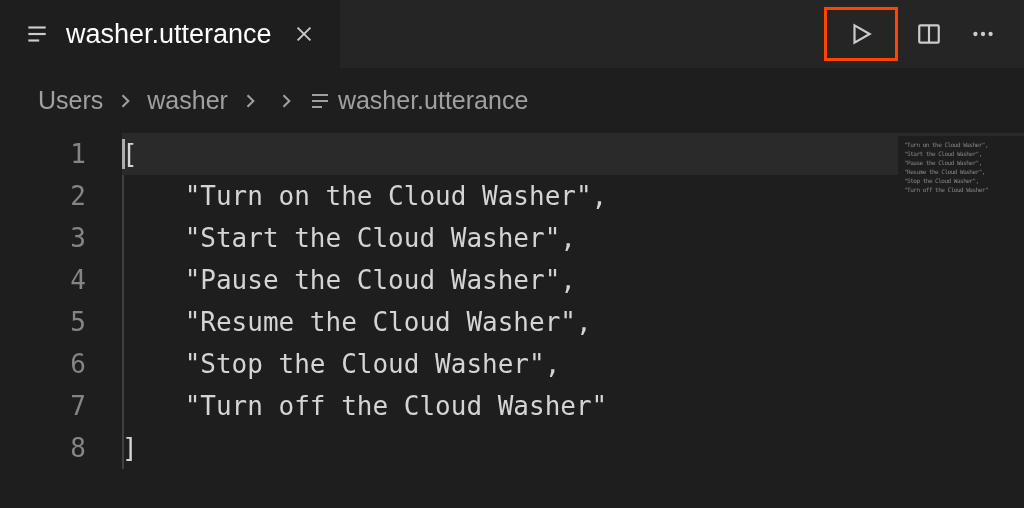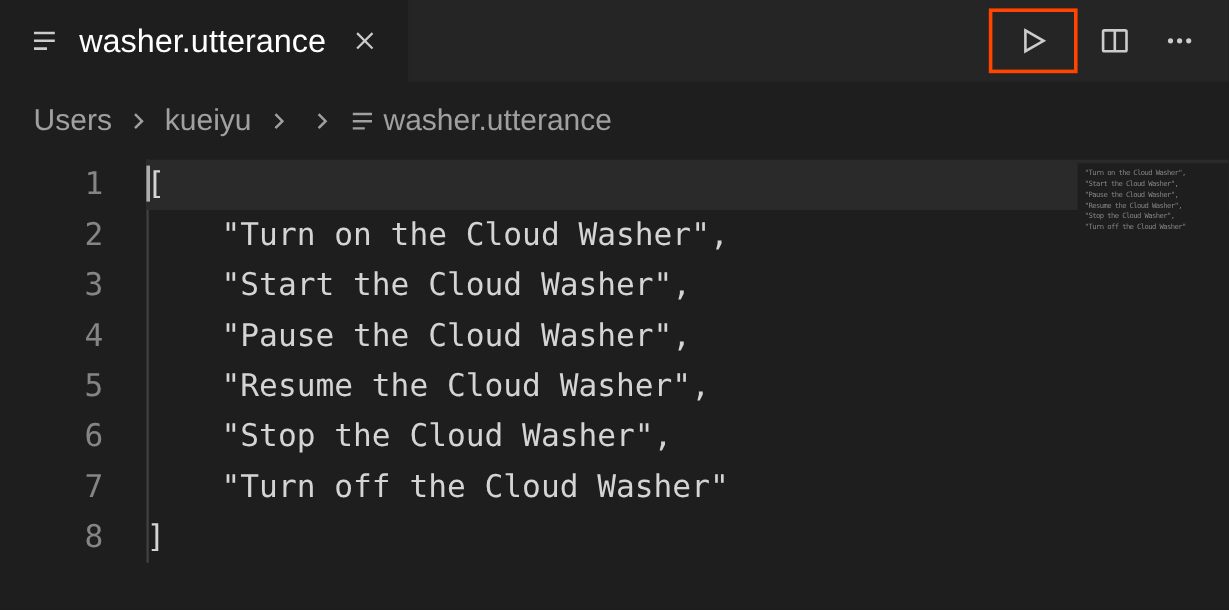--- a/index.html
+++ b/index.html
@@ -83,21 +83,21 @@
       border: 3px solid #ff4500;
       width: 74px;
       height: 54px;
       display: flex;
       align-items: center;
       justify-content: center;
     }
     .breadcrumb {
       display: flex;
       align-items: center;
-      padding: 18px 0 18px 28px;
+      padding: 18px 0 18px 38px;
       gap: 8px;
       background: #1e1e1e;
     }
     .breadcrumb-item {
       color: #a0a0a0;
       font-size: 25px;
     }
     .breadcrumb-sep {
       display: flex;
       align-items: center;
@@ -244,21 +244,21 @@
   </div>
 </div>
 
 <div class="breadcrumb">
   <span class="breadcrumb-item">Users</span>
   <span class="breadcrumb-sep">
     <svg viewBox="0 0 24 24" fill="none" stroke="#a0a0a0" stroke-width="2.5">
         <polyline points="9,5 16,12 9,19"></polyline>
       </svg>
   </span>
-  <span class="breadcrumb-item">kueiyu</span>
+  <span class="breadcrumb-item">washer</span>
   <span class="breadcrumb-sep">
     <svg viewBox="0 0 24 24" fill="none" stroke="#a0a0a0" stroke-width="2.5">
         <polyline points="9,5 16,12 9,19"></polyline>
       </svg>
   </span>
   <span class="breadcrumb-sep">
     <svg viewBox="0 0 24 24" fill="none" stroke="#a0a0a0" stroke-width="2.5">
         <polyline points="9,5 16,12 9,19"></polyline>
       </svg>
   </span>

